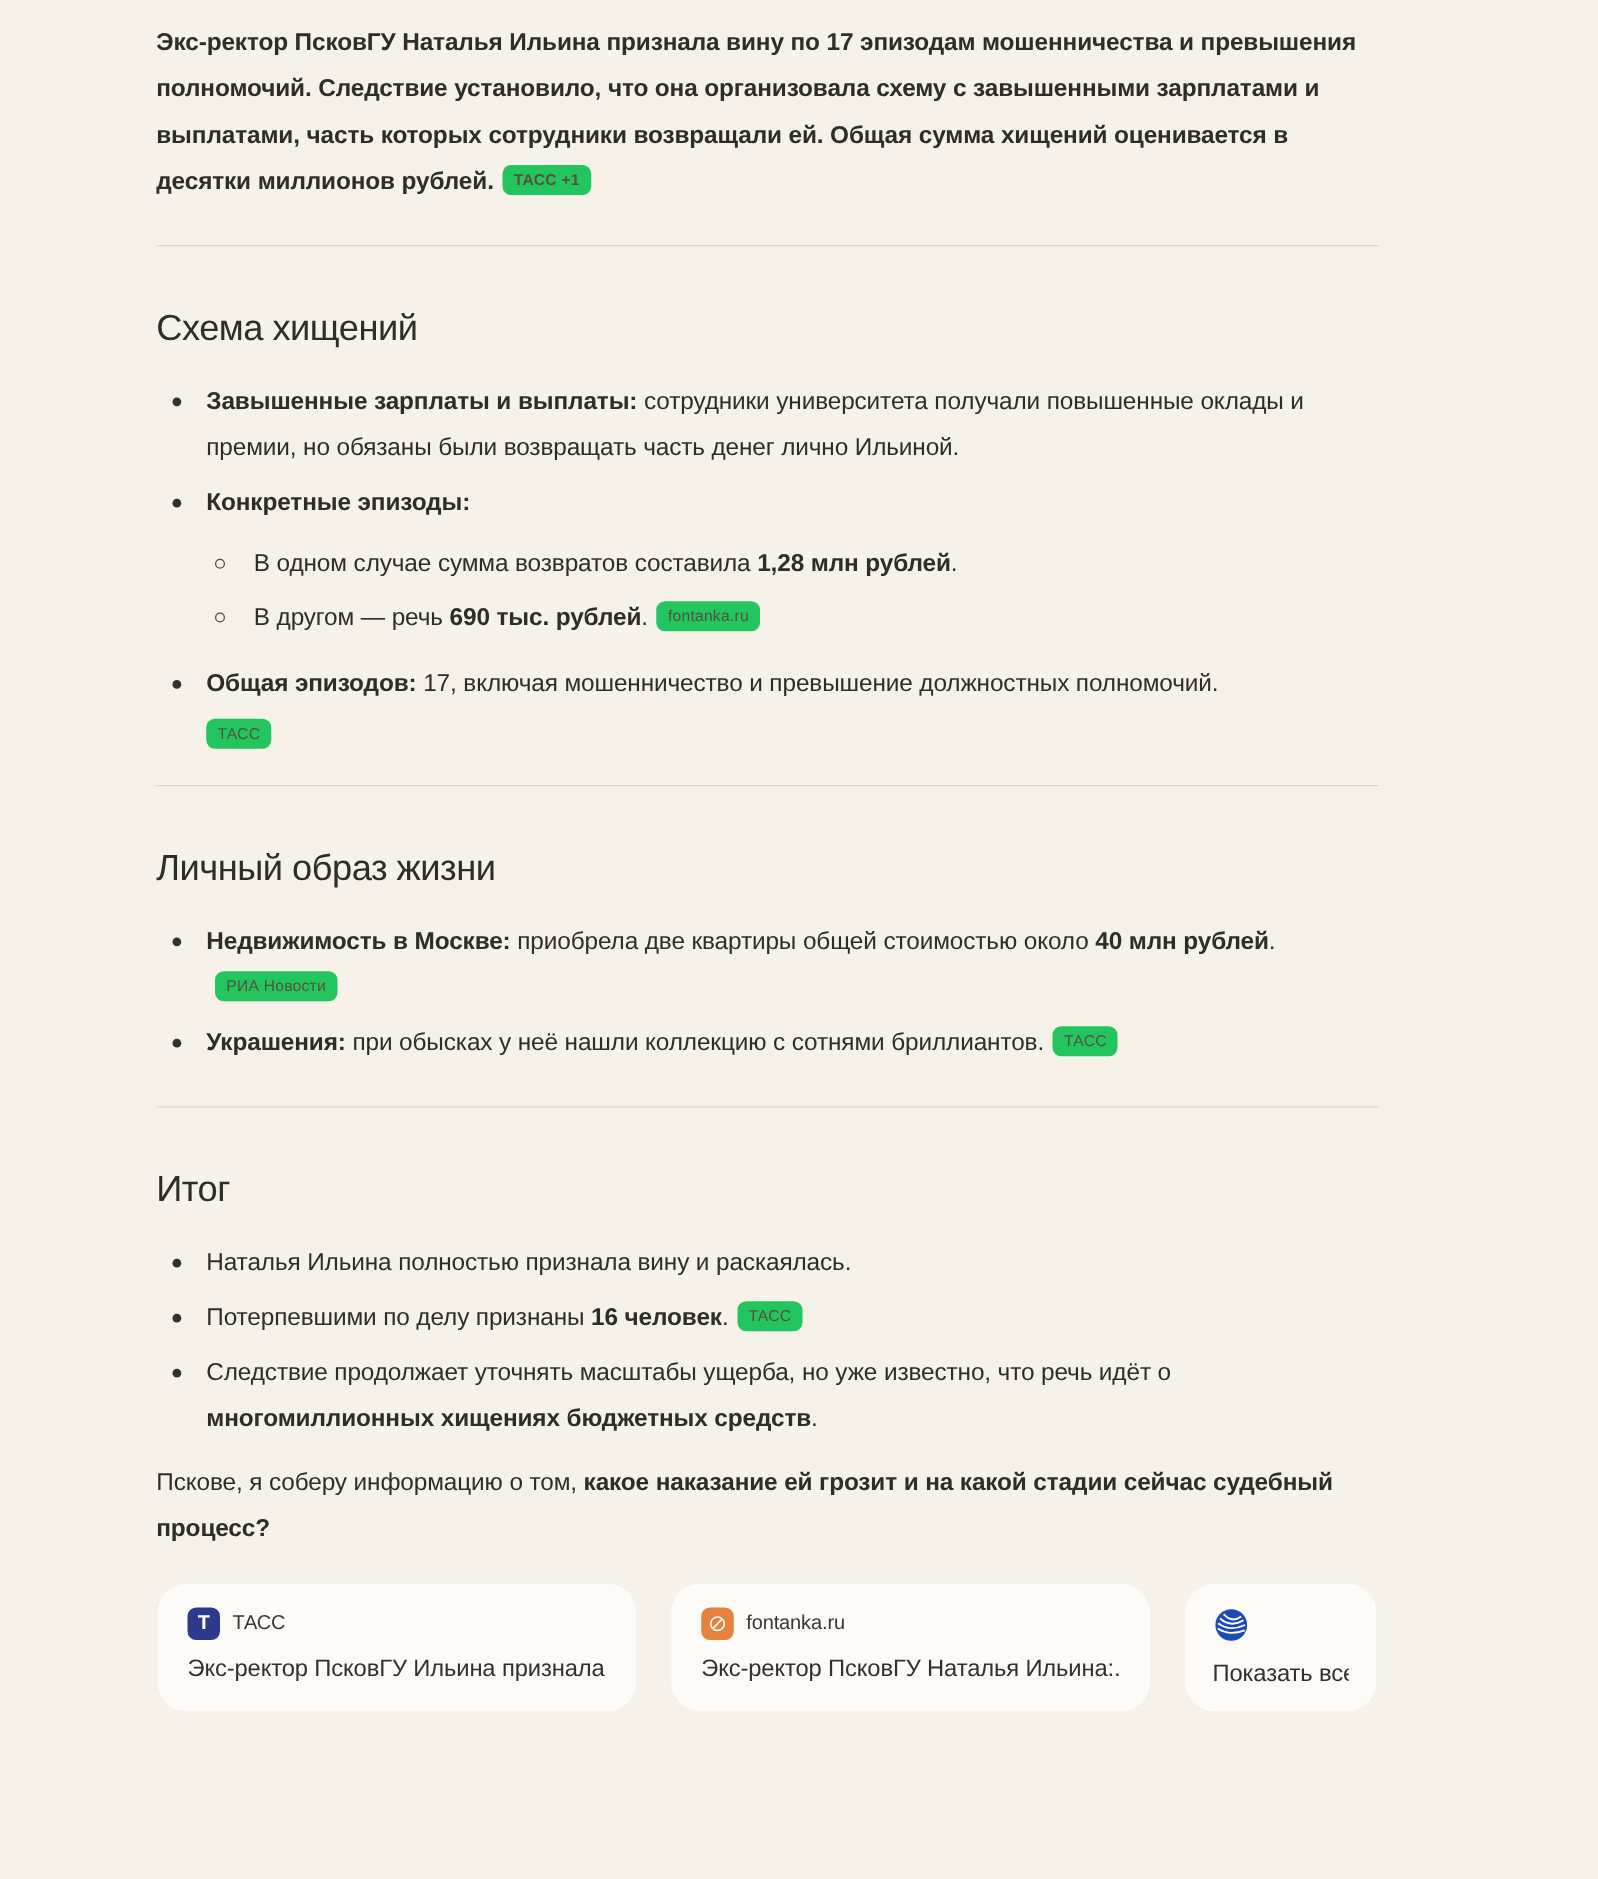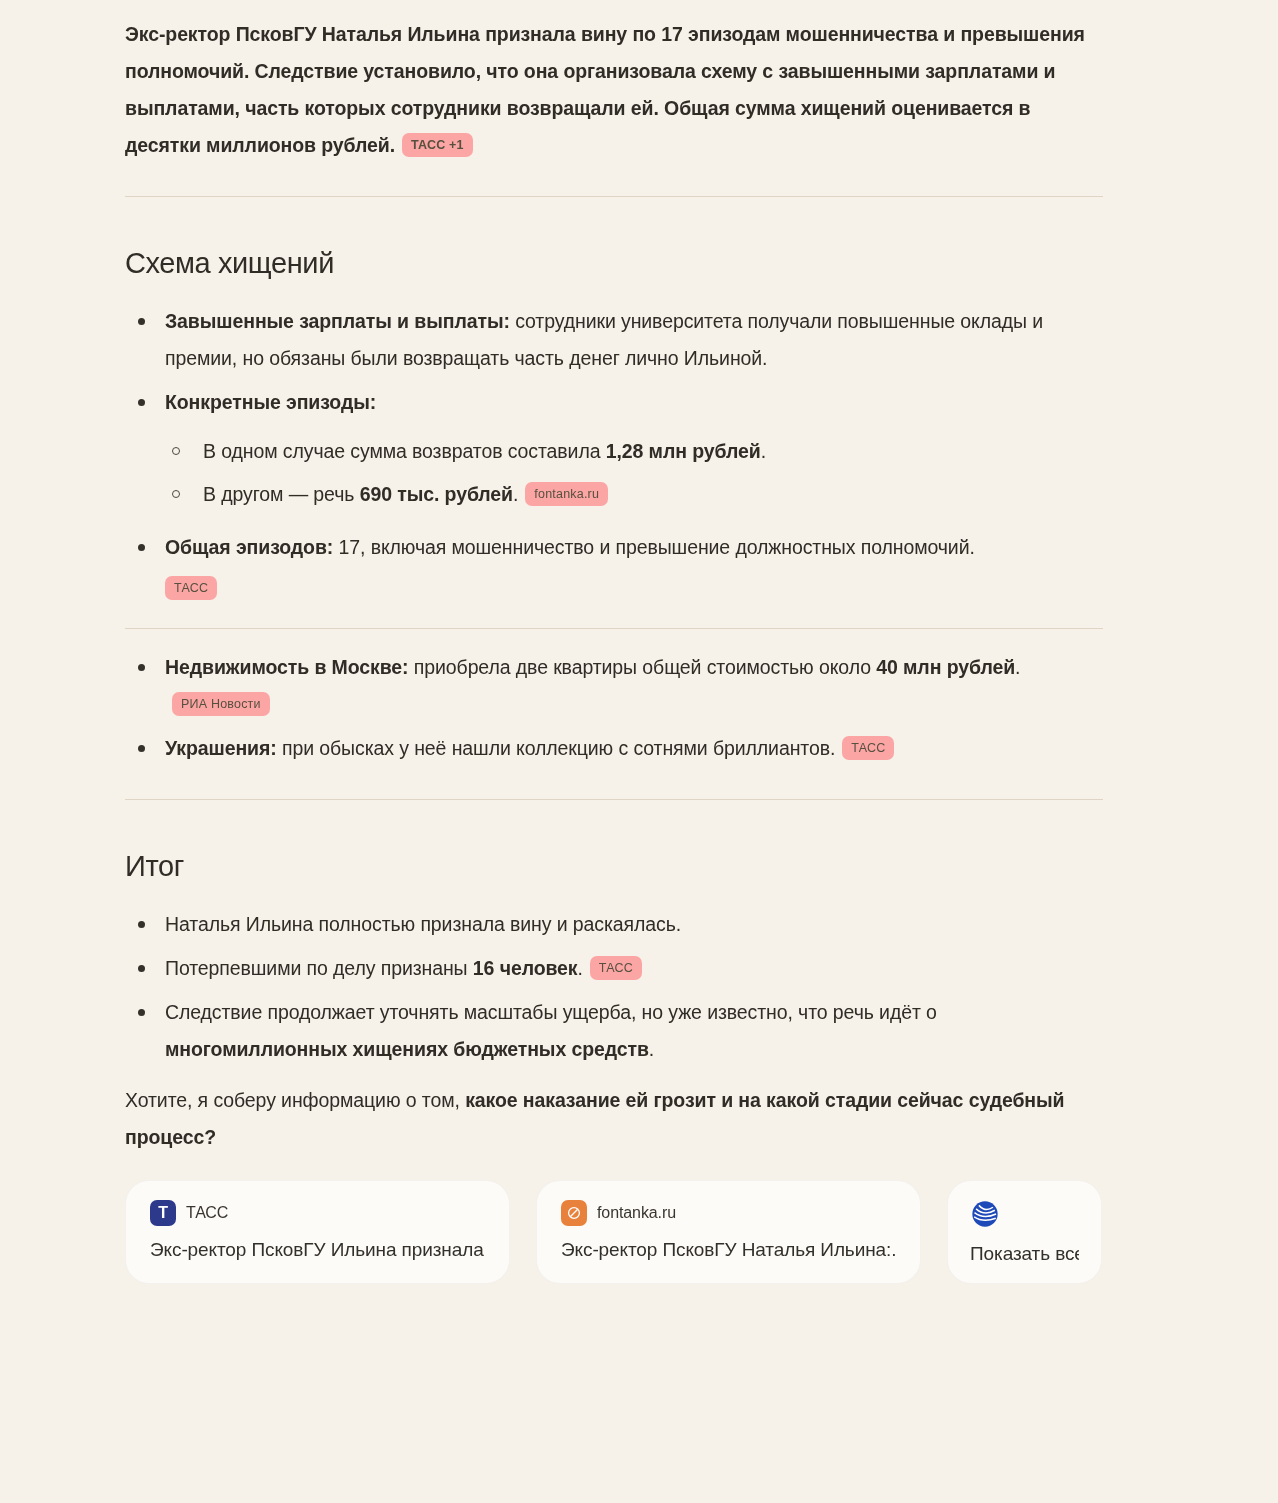--- a/index.html
+++ b/index.html
@@ -21,21 +21,21 @@
 
   .l1 { list-style:none; margin-top:20px; }
   .b1 { position:relative; padding-left:40px; font-size:19.5px; line-height:37px; margin-bottom:7px; }
   .b1 > .dot { position:absolute; left:13px; top:15px; width:7px; height:7px; border-radius:50%; background:#34302A; }
   .l2 { list-style:none; margin:12px 0 16px; }
   .b2 { position:relative; padding-left:38px; font-size:19.5px; line-height:37px; margin-bottom:6px; }
   .b2 > .ring { position:absolute; left:7px; top:14px; width:8px; height:8px; border-radius:50%; border:1.6px solid #4E483F; background:transparent; }
   strong { font-weight:700; }
 
   .badge {
-    display:inline-block; background:#fca5a5; color:#56503F;
+    display:inline-block; background:#22c55e; color:#56503F;
     font-size:12.5px; line-height:1; letter-spacing:0.2px;
     padding:6px 9px 5px; border-radius:7px;
     vertical-align:middle; position:relative; top:-2px; margin-left:7px;
     cursor:pointer; white-space:nowrap;
   }
   .badge-line { margin-top:2px; height:28px; }
   .badge-line .badge { margin-left:0; top:0; }
 
   .closing { font-size:19.5px; line-height:37px; margin-top:14px; }
 
@@ -78,38 +78,39 @@
       </li>
       <li class="b1"><span class="dot"></span><span><strong>Общая эпизодов:</strong><span> 17, включая мошенничество и превышение должностных полномочий.</span></span>
         <div class="badge-line"><span class="badge">ТАСС</span></div>
       </li>
     </ul>
   </section>
 
   <hr class="divider">
 
   <section>
+    <h2 class="sec-h">Личный образ жизни</h2>
     <ul class="l1">
       <li class="b1"><span class="dot"></span><span><strong>Недвижимость в Москве:</strong><span> приобрела две квартиры общей стоимостью около </span><strong>40 млн рублей</strong><span>.</span></span><span class="badge">РИА Новости</span></li>
       <li class="b1"><span class="dot"></span><span><strong>Украшения:</strong><span> при обысках у неё нашли коллекцию с сотнями бриллиантов.</span></span><span class="badge">ТАСС</span></li>
     </ul>
   </section>
 
   <hr class="divider">
 
   <section>
     <h2 class="sec-h">Итог</h2>
     <ul class="l1">
       <li class="b1"><span class="dot"></span><span><span>Наталья Ильина полностью признала вину и раскаялась.</span></span></li>
       <li class="b1"><span class="dot"></span><span><span>Потерпевшими по делу признаны </span><strong>16 человек</strong><span>.</span></span><span class="badge">ТАСС</span></li>
       <li class="b1"><span class="dot"></span><span><span>Следствие продолжает уточнять масштабы ущерба, но уже известно, что речь идёт о </span><strong>многомиллионных хищениях бюджетных средств</strong><span>.</span></span></li>
     </ul>
   </section>
 
-  <p class="closing"><span>Хотите, я соберу информацию о том, </span><strong>какое наказание ей грозит и на какой стадии сейчас судебный процесс?</strong></p>
+  <p class="closing"><span>Пскове, я соберу информацию о том, </span><strong>какое наказание ей грозит и на какой стадии сейчас судебный процесс?</strong></p>
 
   <div class="cards">
 
     <div class="card">
       <div class="card-head">
         <span class="fav" style="background: rgb(45, 58, 139);">
             <span class="fav-letter">T</span>
           </span>
         <span class="src">ТАСС</span>
       </div>

